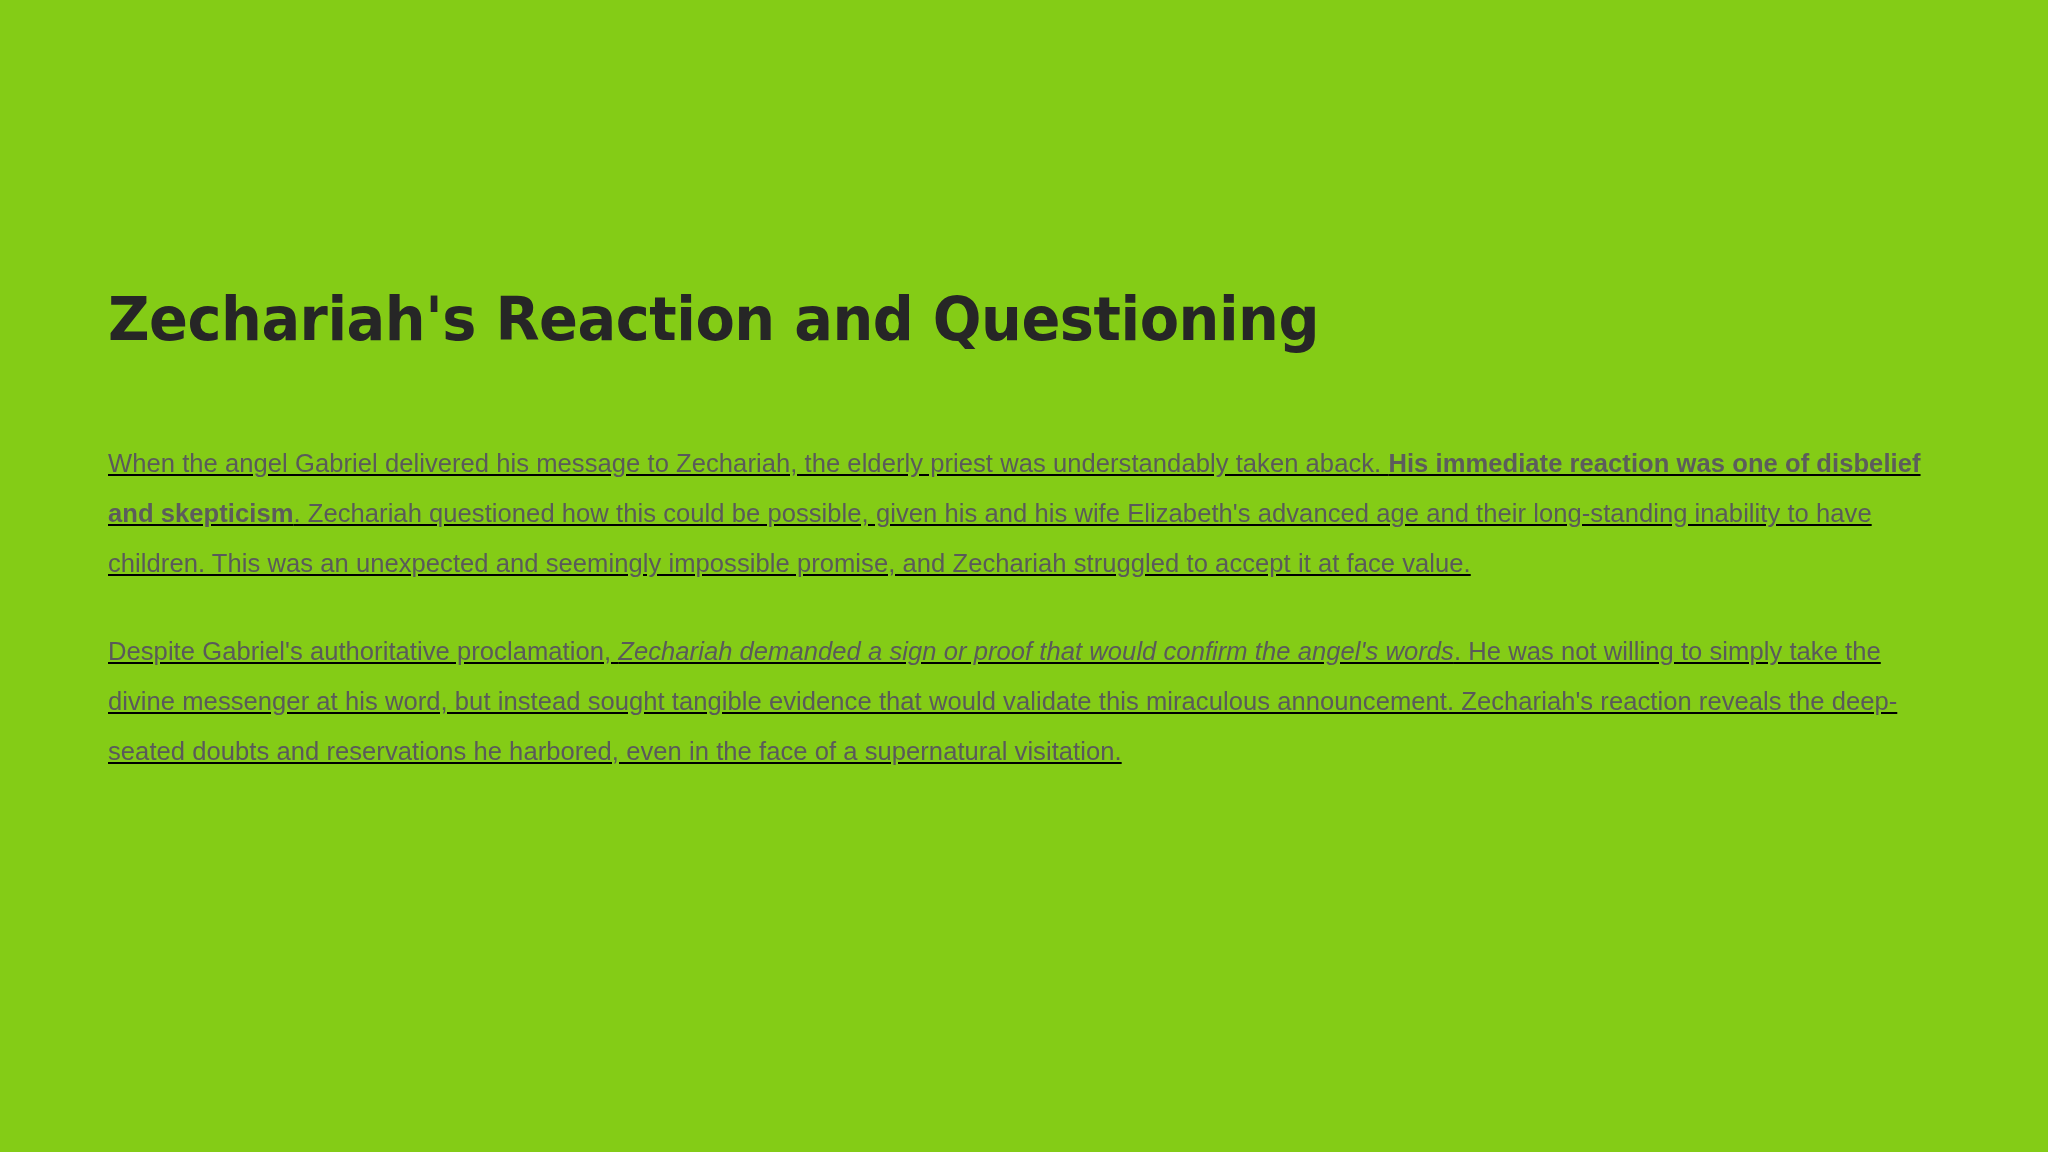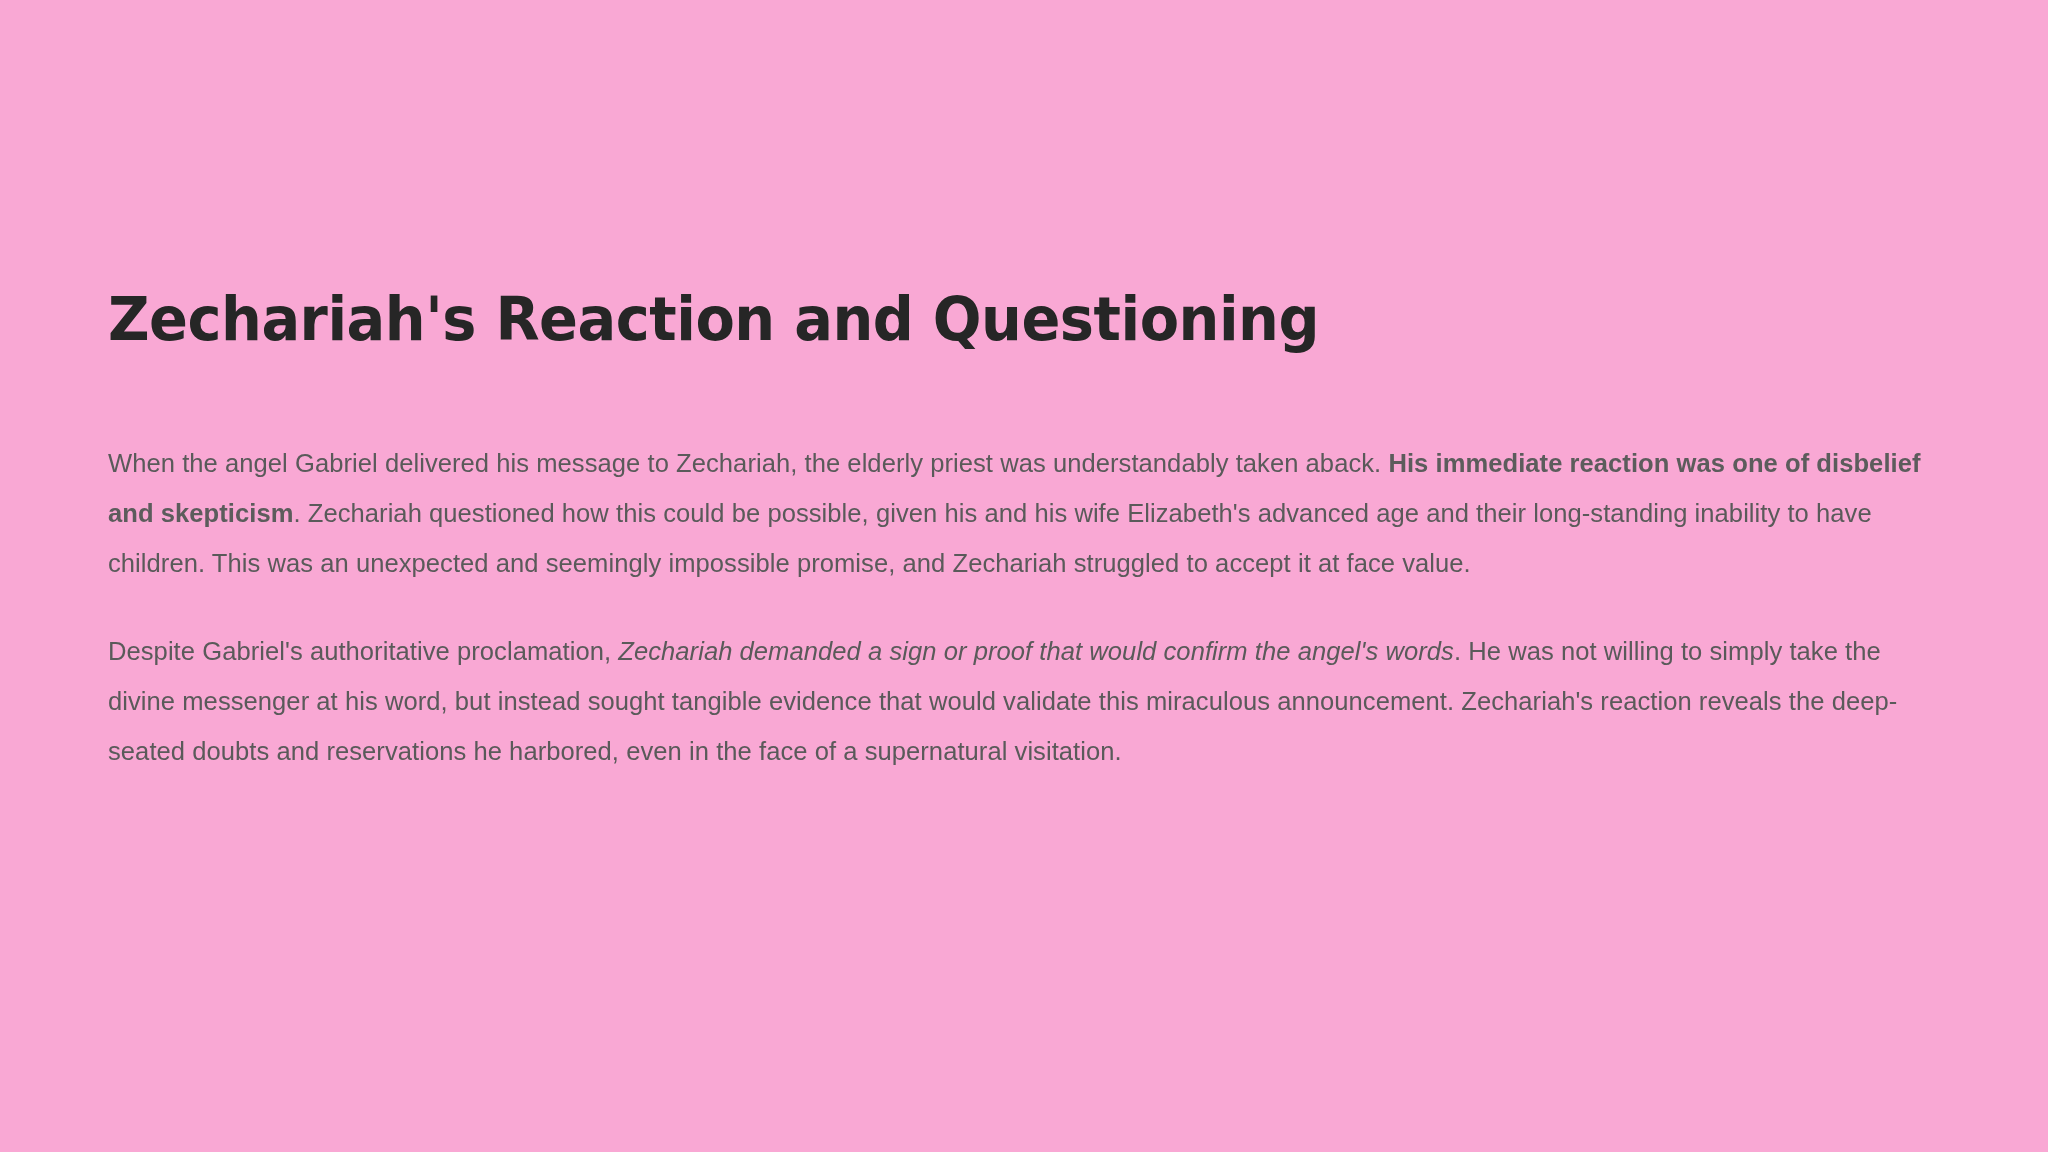--- a/index.html
+++ b/index.html
@@ -12,21 +12,21 @@
     background: #fafafa;
     font-family: "Liberation Sans", "DejaVu Sans", sans-serif;
     overflow: hidden;
   }
 
   .page {
     width: 2048px;
     height: 1152px;
     box-sizing: border-box;
     padding: 0 104px;
-    background: #f9a8d4;
+    background: #84cc16;
     position: relative;
   }
 
   .article {
     position: absolute;
     left: 108px;
     top: 0;
     width: 1842px;
   }
 
@@ -45,20 +45,21 @@
     transform: scaleX(0.94);
     transform-origin: left center;
     white-space: nowrap;
   }
 
   .body-copy {
     position: absolute;
     top: 438px;
     left: 0;
     width: 1842px;
+    text-decoration: underline;
   }
 
   .para {
     margin: 0 0 38px 0;
     font-family: "Liberation Sans", "DejaVu Sans", sans-serif;
     font-size: 26.5px;
     line-height: 50px;
     color: #5a5a5a;
     letter-spacing: 0.05px;
     text-align: left;

